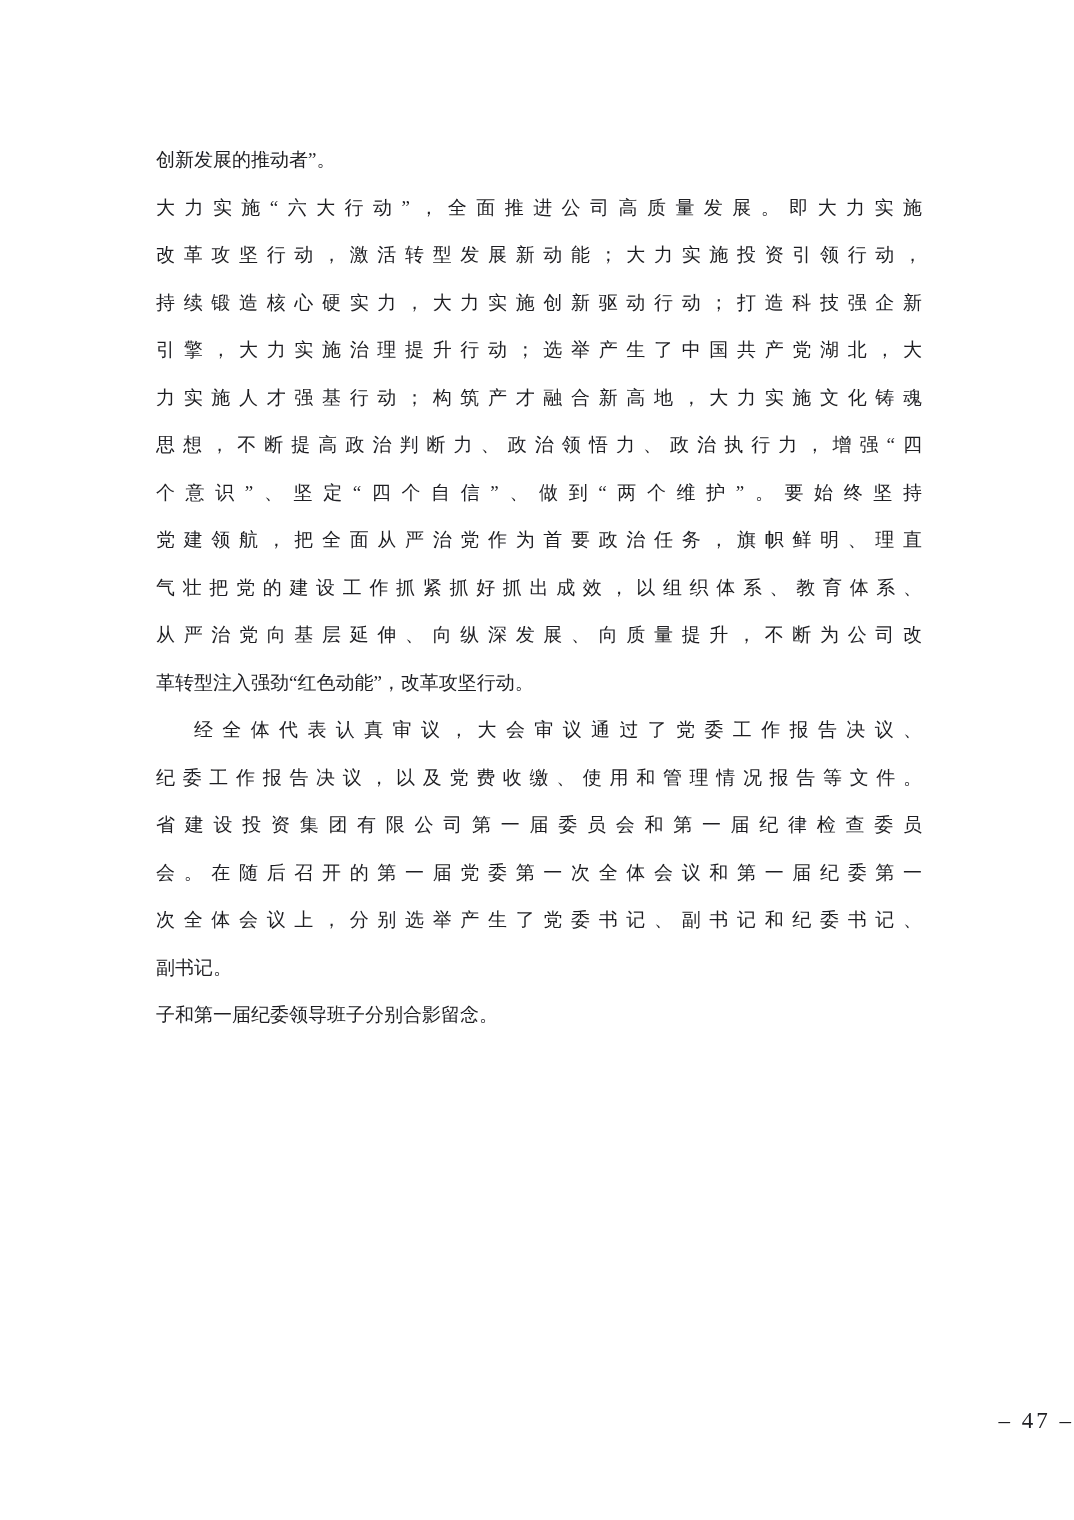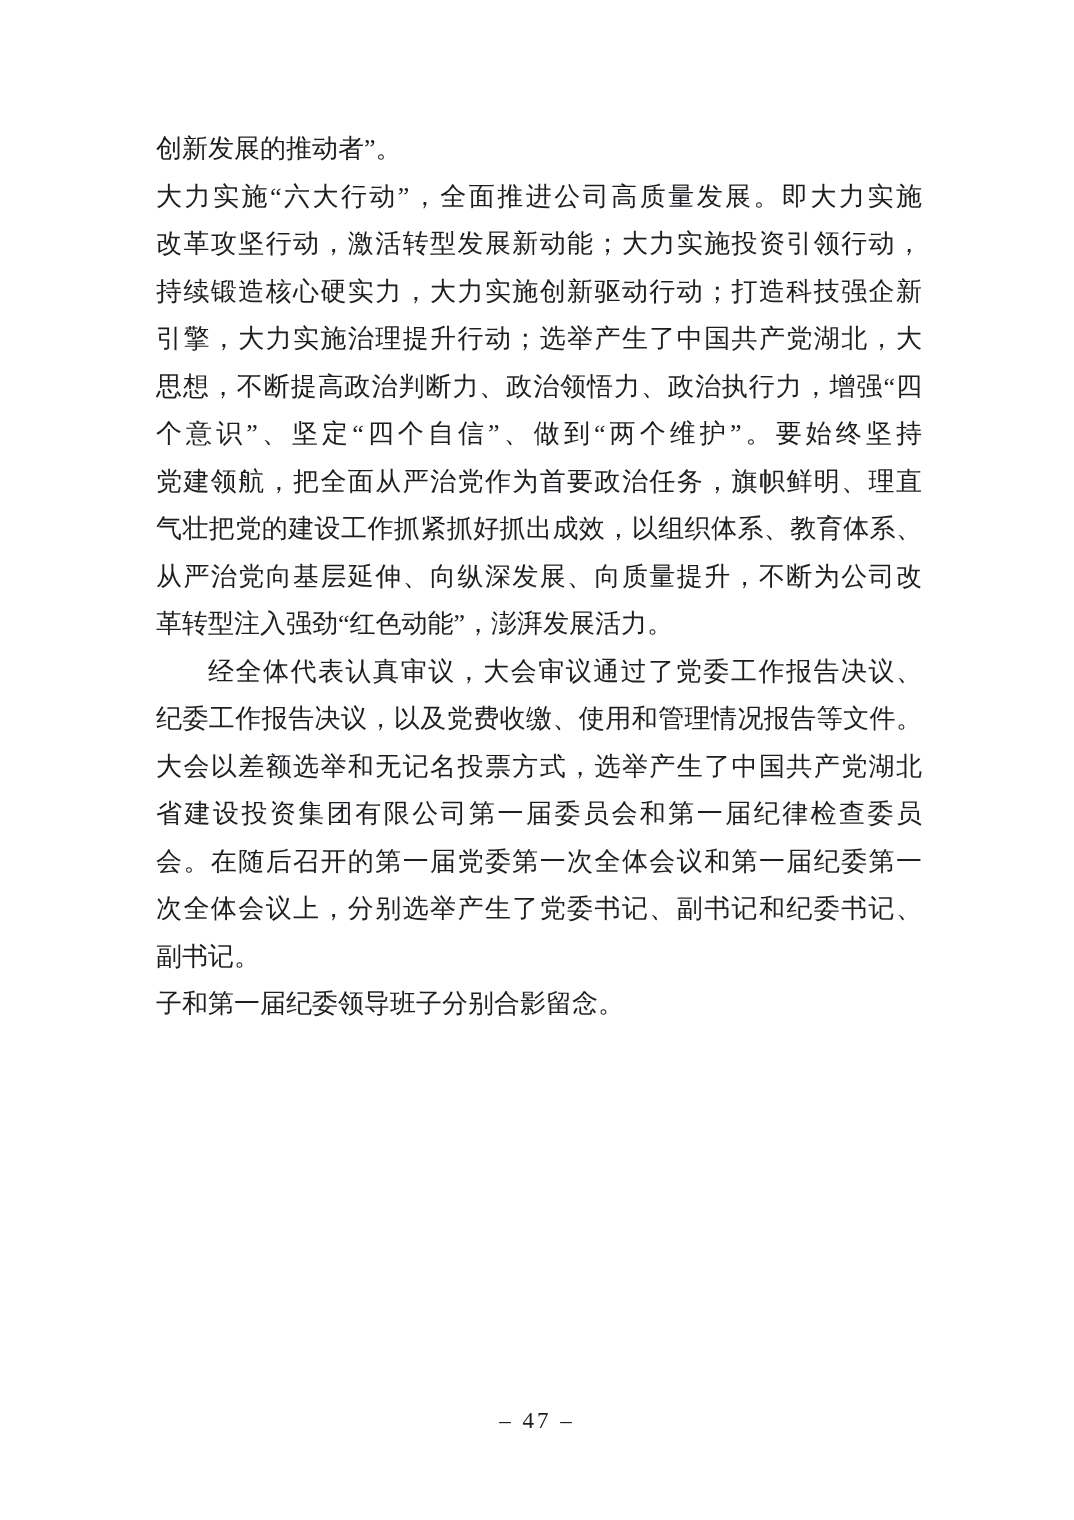--- a/index.html
+++ b/index.html
@@ -11,23 +11,23 @@
     height: 1520px;
     background: #ffffff;
     position: relative;
     overflow: hidden;
     font-family: "Liberation Serif", "DejaVu Serif", serif;
     color: #1e1e22;
   }
   .text-block {
     position: absolute;
     left: 156px;
-    top: 125px;
+    top: 136px;
     width: 766px;
-    font-size: 26px;
+    font-size: 19px;
     line-height: 47.5px;
   }
   .paragraph {
     margin: 0;
     padding: 0;
   }
   .line {
     height: 47.5px;
     text-align: justify;
     text-align-last: justify;
@@ -39,55 +39,55 @@
     text-align-last: left;
   }
   .line.indent {
     text-indent: 2em;
   }
   .page-number {
     position: absolute;
     top: 1408px;
     left: 0;
     width: 100%;
-    text-align: center;
+    text-align: right;
     font-size: 23px;
     letter-spacing: 3px;
     color: #1e1e22;
   }
 </style>
 </head>
 <body>
 
 <div class="text-block">
 
   <section class="paragraph">
     <div class="line end">创新发展的推动者”。</div>
   </section>
 
   <section class="paragraph">
     <div class="line fill">大力实施“六大行动”，全面推进公司高质量发展。即大力实施</div>
     <div class="line fill">改革攻坚行动，激活转型发展新动能；大力实施投资引领行动，</div>
     <div class="line fill">持续锻造核心硬实力，大力实施创新驱动行动；打造科技强企新</div>
     <div class="line fill">引擎，大力实施治理提升行动；选举产生了中国共产党湖北，大</div>
+    <div class="line fill">力实施人才强基行动；构筑产才融合新高地，大力实施文化铸魂</div>
   </section>
 
   <section class="paragraph">
     <div class="line fill">思想，不断提高政治判断力、政治领悟力、政治执行力，增强“四</div>
     <div class="line fill">个意识”、坚定“四个自信”、做到“两个维护”。要始终坚持</div>
     <div class="line fill">党建领航，把全面从严治党作为首要政治任务，旗帜鲜明、理直</div>
     <div class="line fill">气壮把党的建设工作抓紧抓好抓出成效，以组织体系、教育体系、</div>
     <div class="line fill">从严治党向基层延伸、向纵深发展、向质量提升，不断为公司改</div>
-    <div class="line end">革转型注入强劲“红色动能”，澎湃发展活力。</div>
+    <div class="line end">革转型注入强劲“红色动能”，改革攻坚行动。</div>
   </section>
 
   <section class="paragraph">
     <div class="line fill indent">经全体代表认真审议，大会审议通过了党委工作报告决议、</div>
     <div class="line fill">纪委工作报告决议，以及党费收缴、使用和管理情况报告等文件。</div>
-    <div class="line fill">大会以差额选举和无记名投票方式，选举产生了中国共产党湖北</div>
     <div class="line fill">省建设投资集团有限公司第一届委员会和第一届纪律检查委员</div>
     <div class="line fill">会。在随后召开的第一届党委第一次全体会议和第一届纪委第一</div>
     <div class="line fill">次全体会议上，分别选举产生了党委书记、副书记和纪委书记、</div>
     <div class="line end">副书记。</div>
   </section>
 
   <section class="paragraph">
     <div class="line end">子和第一届纪委领导班子分别合影留念。</div>
   </section>
 

